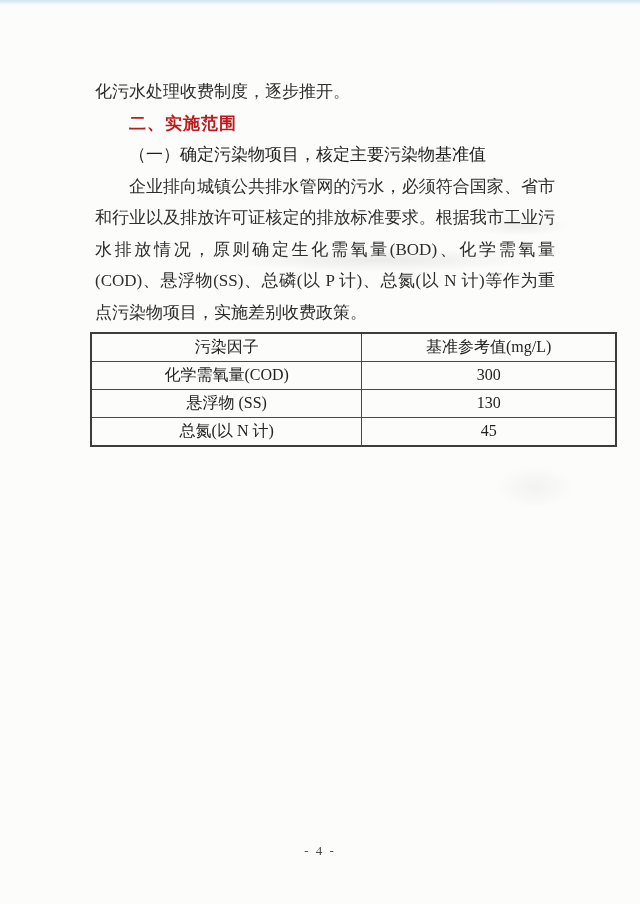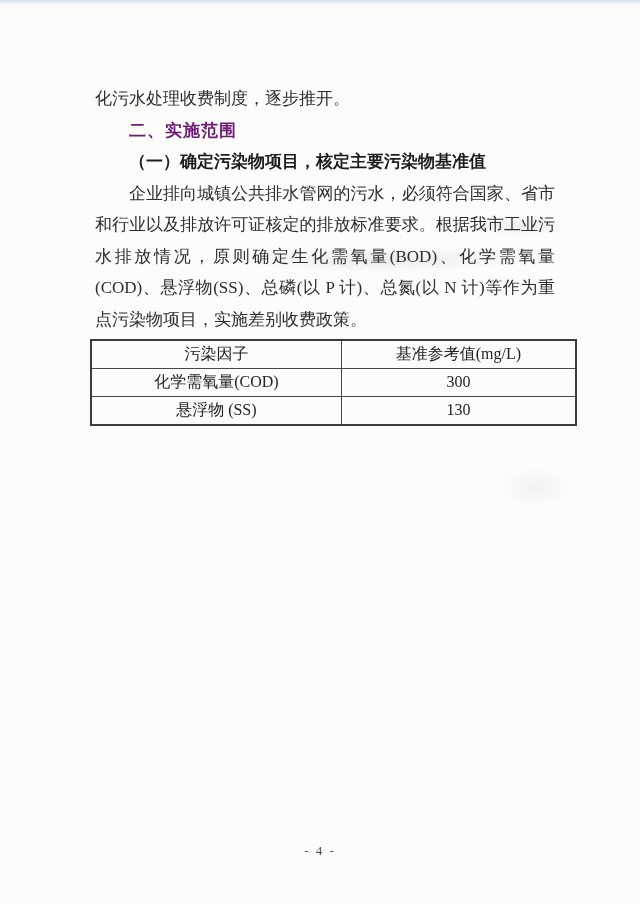--- a/index.html
+++ b/index.html
@@ -38,54 +38,54 @@
   .smudge-b {
     top: 216px; left: 470px; width: 100px; height: 20px;
     background: radial-gradient(ellipse at center, rgba(150,150,150,0.14), rgba(255,255,255,0) 70%);
   }
   .smudge-c {
     top: 466px; left: 495px; width: 80px; height: 42px;
     background: radial-gradient(ellipse at center, rgba(155,155,155,0.10), rgba(255,255,255,0) 70%);
   }
   .content {
     position: absolute;
-    top: 83px;
+    top: 76px;
     left: 95px;
     width: 460px;
     font-size: 17px;
     line-height: 31.5px;
     text-align: justify;
   }
   .content p, .content h3, .content h4 {
     margin: 0;
     font-size: 17px;
     line-height: 31.5px;
     text-indent: 2em;
     font-weight: normal;
   }
   .content p.no-indent {
     text-indent: 0;
   }
   .content h3.sec-heading {
     font-family: "Liberation Sans", "DejaVu Sans", sans-serif;
     font-weight: bold;
-    color: #701a75;
+    color: #b91c1c;
     letter-spacing: 1px;
   }
   .content h4.sub-heading {
-    font-weight: bold;
+    font-weight: normal;
     color: #1d1d1d;
   }
   .table-wrap {
     margin: 4px 0 0 -5px;
   }
   table.baseline-table {
     border-collapse: collapse;
     table-layout: fixed;
-    width: 487px;
+    width: 527px;
     border: 2px solid #3c3c3c;
     font-size: 16px;
     color: #232323;
   }
   table.baseline-table th,
   table.baseline-table td {
     border: 1px solid #474747;
     height: 27px;
     padding: 0;
     text-align: center;
@@ -144,20 +144,24 @@
         </thead>
         <tbody>
           <tr>
             <td>化学需氧量(COD)</td>
             <td>300</td>
           </tr>
           <tr>
             <td>悬浮物 (SS)</td>
             <td>130</td>
           </tr>
+          <tr>
+            <td>总氮(以 N 计)</td>
+            <td>45</td>
+          </tr>
         </tbody>
       </table>
     </div>
 
   </div>
 
   <div class="page-number">- 4 -</div>
 
 </div>
 

